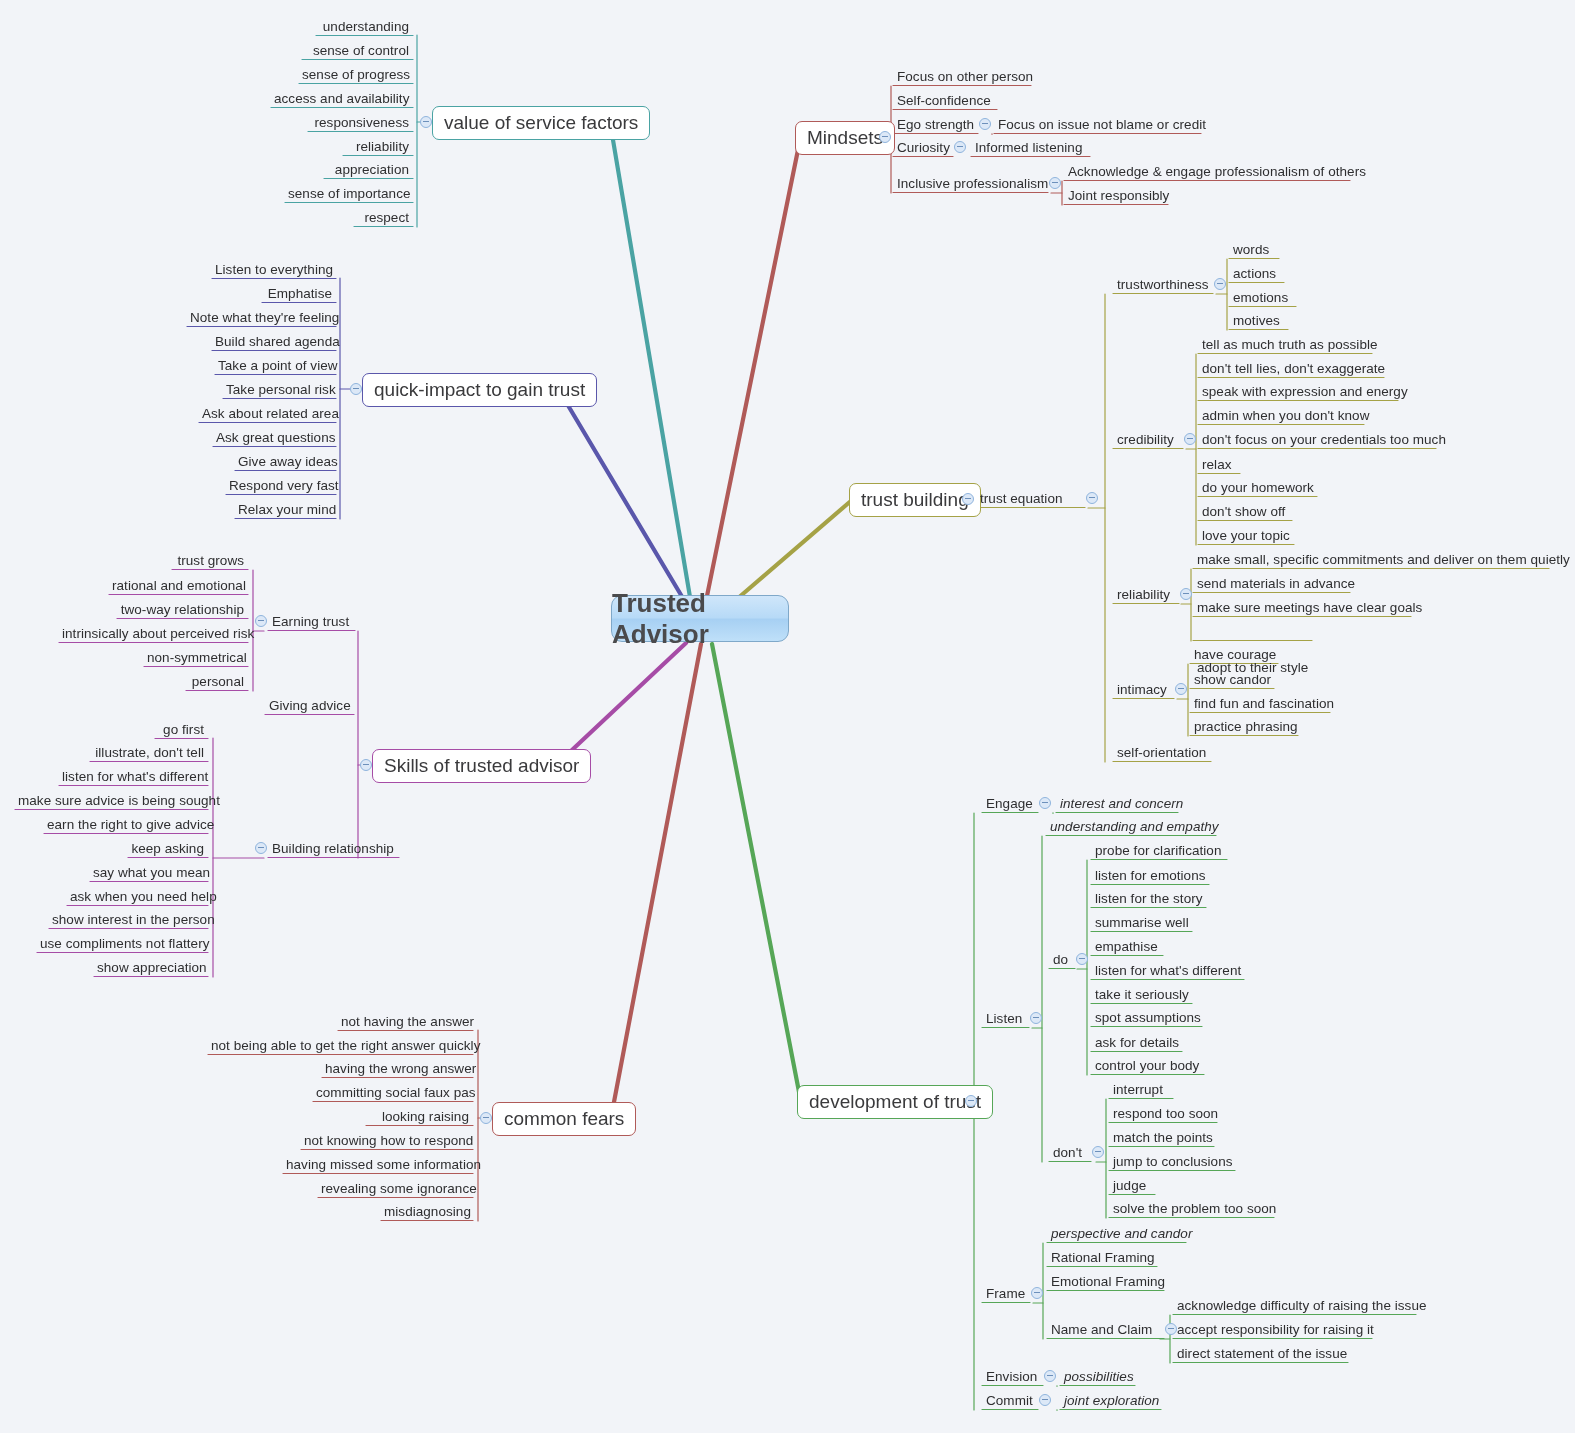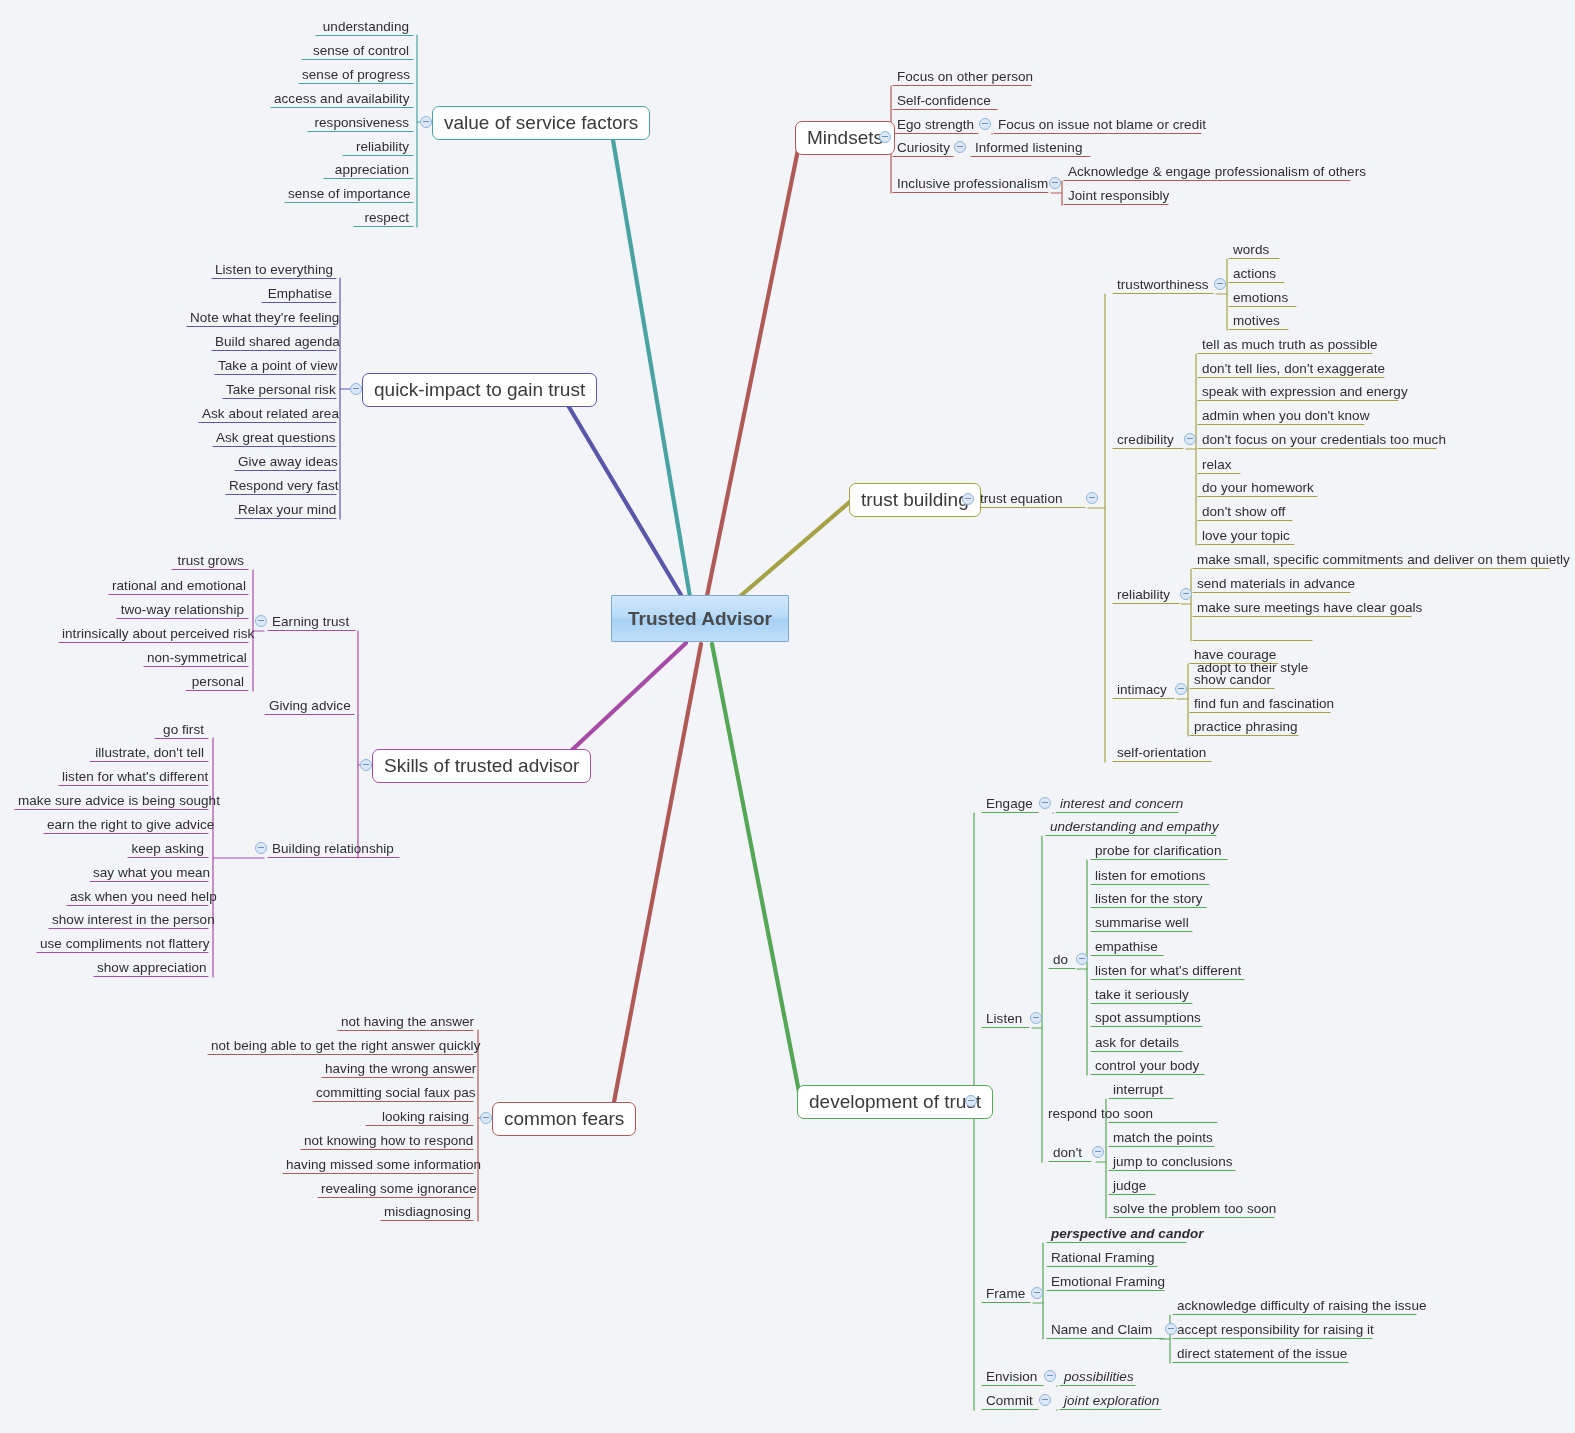--- a/index.html
+++ b/index.html
@@ -45,25 +45,25 @@
     padding: 6px 11px 7px 11px;
     white-space: nowrap;
     line-height: 1;
   }
   
   #root {
     position: absolute;
     left: 611px; top: 595px;
     width: 178px; height: 47px;
     border: 1.4px solid #7fa8c9;
-    border-radius: 1px;
+    border-radius: 11px;
     background: linear-gradient(to bottom, #cfe6fa 0%, #b7daf7 48%, #a7d0f3 52%, #bfe0f9 100%);
     box-sizing: border-box;
     display: flex; align-items: center; justify-content: center;
-    font-size: 19px; font-weight: bold; color: #4a4a4c;
+    font-size: 26px; font-weight: bold; color: #4a4a4c;
   }
   
   .tog {
     position: absolute;
     width: 12px; height: 12px;
     border-radius: 50%;
     background: #dce8f7;
     border: 1px solid #8fb4dd;
     box-sizing: border-box;
   }
@@ -365,27 +365,27 @@
       <div class="node" style="top: 891px; left: 1095px; text-align: left;"><span class="lbl">listen for the story</span></div>
       <div class="node" style="top: 915px; left: 1095px; text-align: left;"><span class="lbl">summarise well</span></div>
       <div class="node" style="top: 939px; left: 1095px; text-align: left;"><span class="lbl">empathise</span></div>
       <div class="node" style="top: 963px; left: 1095px; text-align: left;"><span class="lbl">listen for what's different</span></div>
       <div class="node" style="top: 987px; left: 1095px; text-align: left;"><span class="lbl">take it seriously</span></div>
       <div class="node" style="top: 1010px; left: 1095px; text-align: center;"><span class="lbl">spot assumptions</span></div>
       <div class="node" style="top: 1035px; left: 1095px; text-align: left;"><span class="lbl">ask for details</span></div>
       <div class="node" style="top: 1058px; left: 1095px; text-align: left;"><span class="lbl">control your body</span></div>
       <div class="node" style="top: 1145px; left: 1053px; text-align: left;"><span class="lbl">don't</span></div>
       <div class="node" style="top: 1082px; left: 1113px; text-align: left;"><span class="lbl">interrupt</span></div>
-      <div class="node" style="top: 1106px; left: 1048px; text-align: left;"><span class="lbl">respond too soon</span></div>
+      <div class="node" style="top: 1106px; left: 1113px; text-align: left;"><span class="lbl">respond too soon</span></div>
       <div class="node" style="top: 1130px; left: 1113px; text-align: left;"><span class="lbl">match the points</span></div>
       <div class="node" style="top: 1154px; left: 1113px; text-align: left;"><span class="lbl">jump to conclusions</span></div>
       <div class="node" style="top: 1178px; left: 1113px; text-align: left;"><span class="lbl">judge</span></div>
       <div class="node" style="top: 1201px; left: 1113px; text-align: left;"><span class="lbl">solve the problem too soon</span></div>
       <div class="node" style="top: 1286px; left: 986px; text-align: left;"><span class="lbl">Frame</span></div>
-      <div class="node ital" style="top: 1226px; left: 1051px; text-align: left; font-weight: bold;"><span class="lbl">perspective and candor</span></div>
+      <div class="node ital" style="top: 1226px; left: 1051px; text-align: left;"><span class="lbl">perspective and candor</span></div>
       <div class="node" style="top: 1250px; left: 1051px; text-align: left;"><span class="lbl">Rational Framing</span></div>
       <div class="node" style="top: 1274px; left: 1051px; text-align: left;"><span class="lbl">Emotional Framing</span></div>
       <div class="node bold" style="top: 1322px; left: 1051px; text-align: left;"><span class="lbl">Name and Claim</span></div>
       <div class="node" style="top: 1298px; left: 1177px; text-align: left;"><span class="lbl">acknowledge difficulty of raising the issue</span></div>
       <div class="node" style="top: 1322px; left: 1177px; text-align: left;"><span class="lbl">accept responsibility for raising it</span></div>
       <div class="node" style="top: 1346px; left: 1177px; text-align: left;"><span class="lbl">direct statement of the issue</span></div>
       <div class="node" style="top: 1369px; left: 986px; text-align: left;"><span class="lbl">Envision</span></div>
       <div class="node ital" style="top: 1369px; left: 1064px; text-align: left;"><span class="lbl">possibilities</span></div>
       <div class="node" style="top: 1393px; left: 986px; text-align: left;"><span class="lbl">Commit</span></div>
       <div class="node ital" style="top: 1393px; left: 1064px; text-align: left;"><span class="lbl">joint exploration</span></div>

